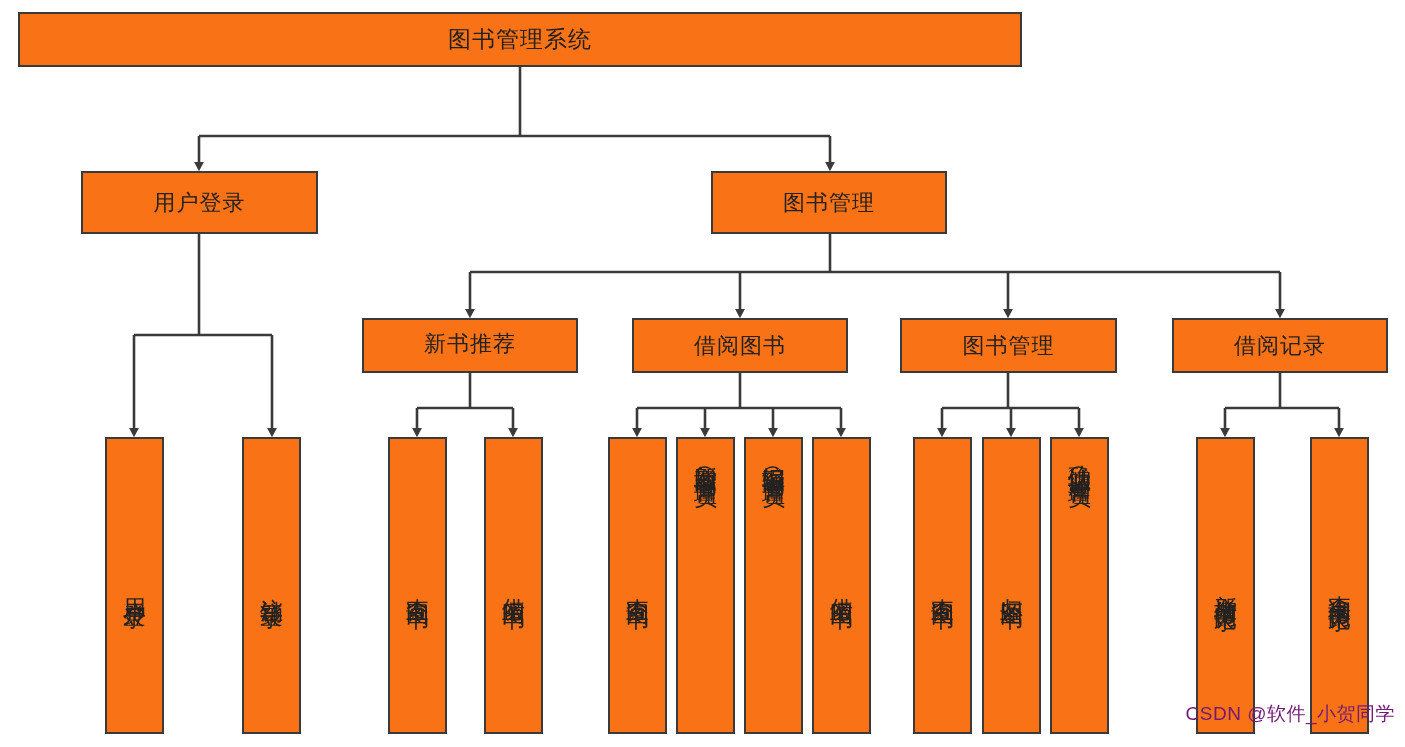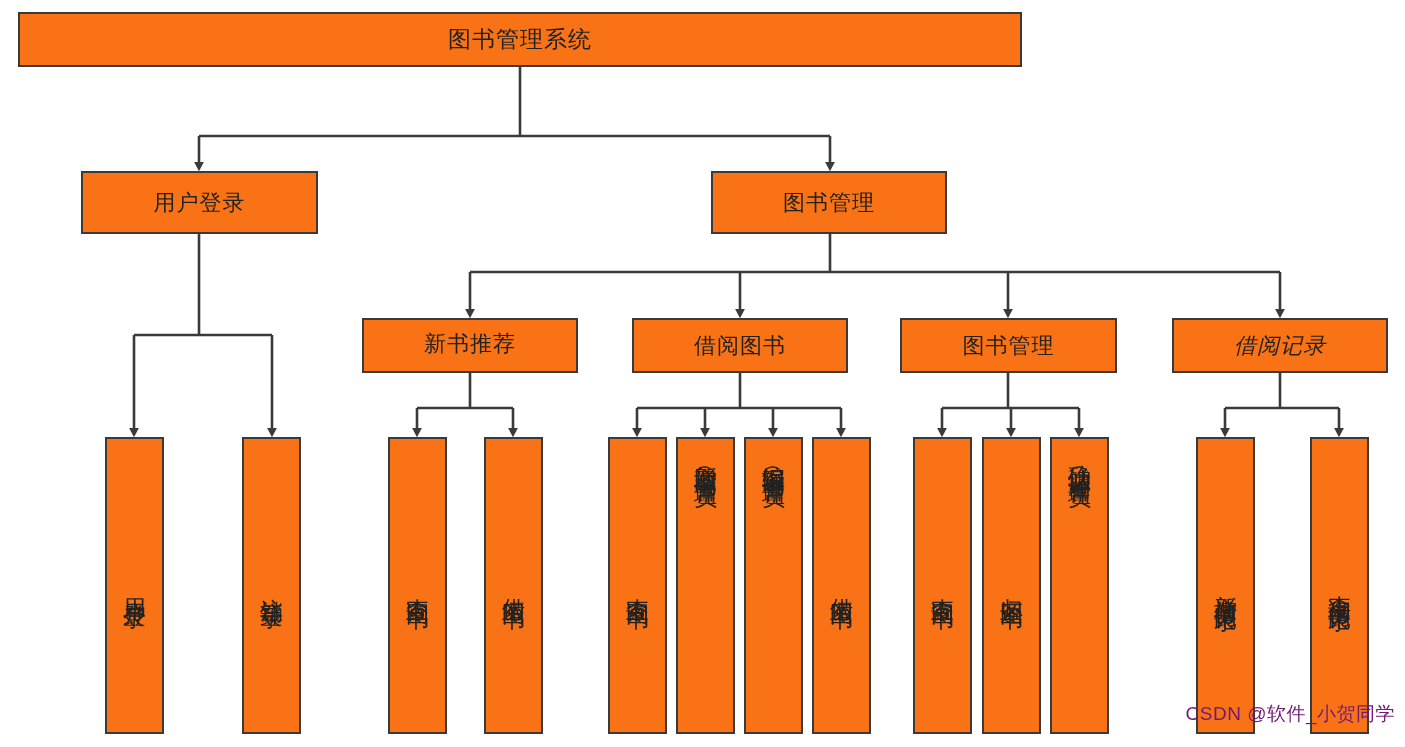--- a/index.html
+++ b/index.html
@@ -83,21 +83,21 @@
 
   <div class="node h-node" style="left:362px;top:318px;width:216px;height:55px;font-family:Liberation Mono, monospace;">
     <span class="lbl">新书推荐</span>
   </div>
   <div class="node h-node" style="left:632px;top:318px;width:216px;height:55px;">
     <span class="lbl">借阅图书</span>
   </div>
   <div class="node h-node" style="left:900px;top:318px;width:217px;height:55px;">
     <span class="lbl">图书管理</span>
   </div>
-  <div class="node h-node" style="left:1172px;top:318px;width:216px;height:55px;font-style:italic;">
+  <div class="node h-node" style="left:1172px;top:318px;width:216px;height:55px;">
     <span class="lbl">借阅记录</span>
   </div>
 
   <div class="node leaf centered" style="left:105px;top:437px;width:59px;height:297px;">
     <span class="lbl">用户登录</span>
   </div>
   <div class="node leaf centered" style="left:242px;top:437px;width:59px;height:297px;">
     <span class="lbl">注销登录</span>
   </div>
   <div class="node leaf centered" style="left:388px;top:437px;width:59px;height:297px;">

